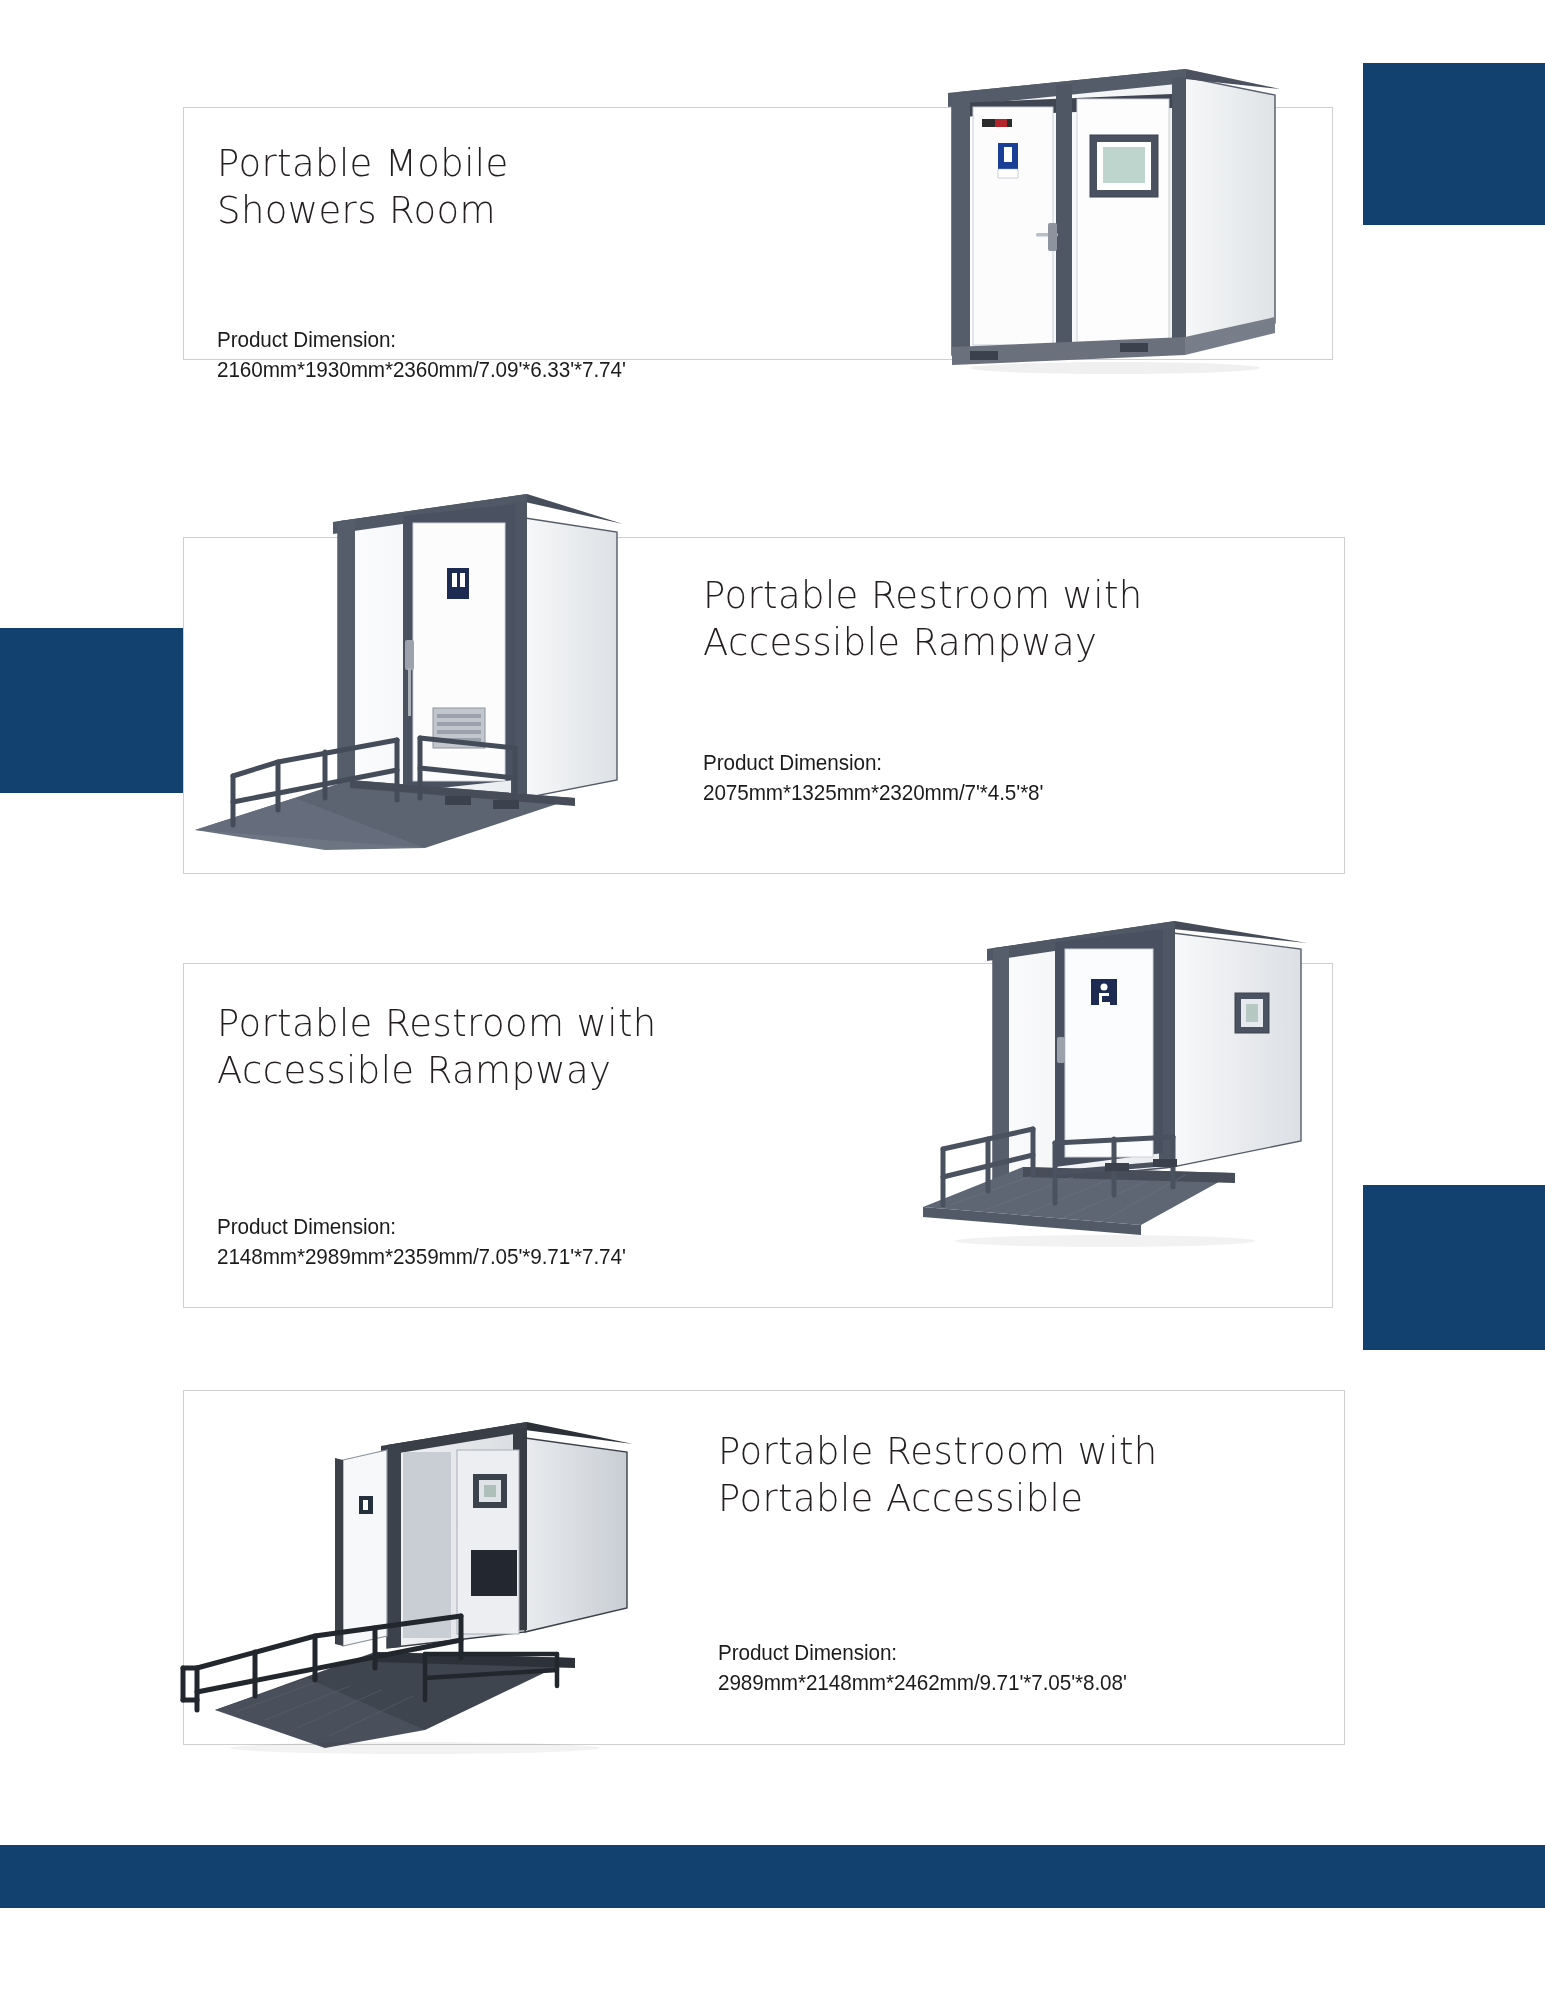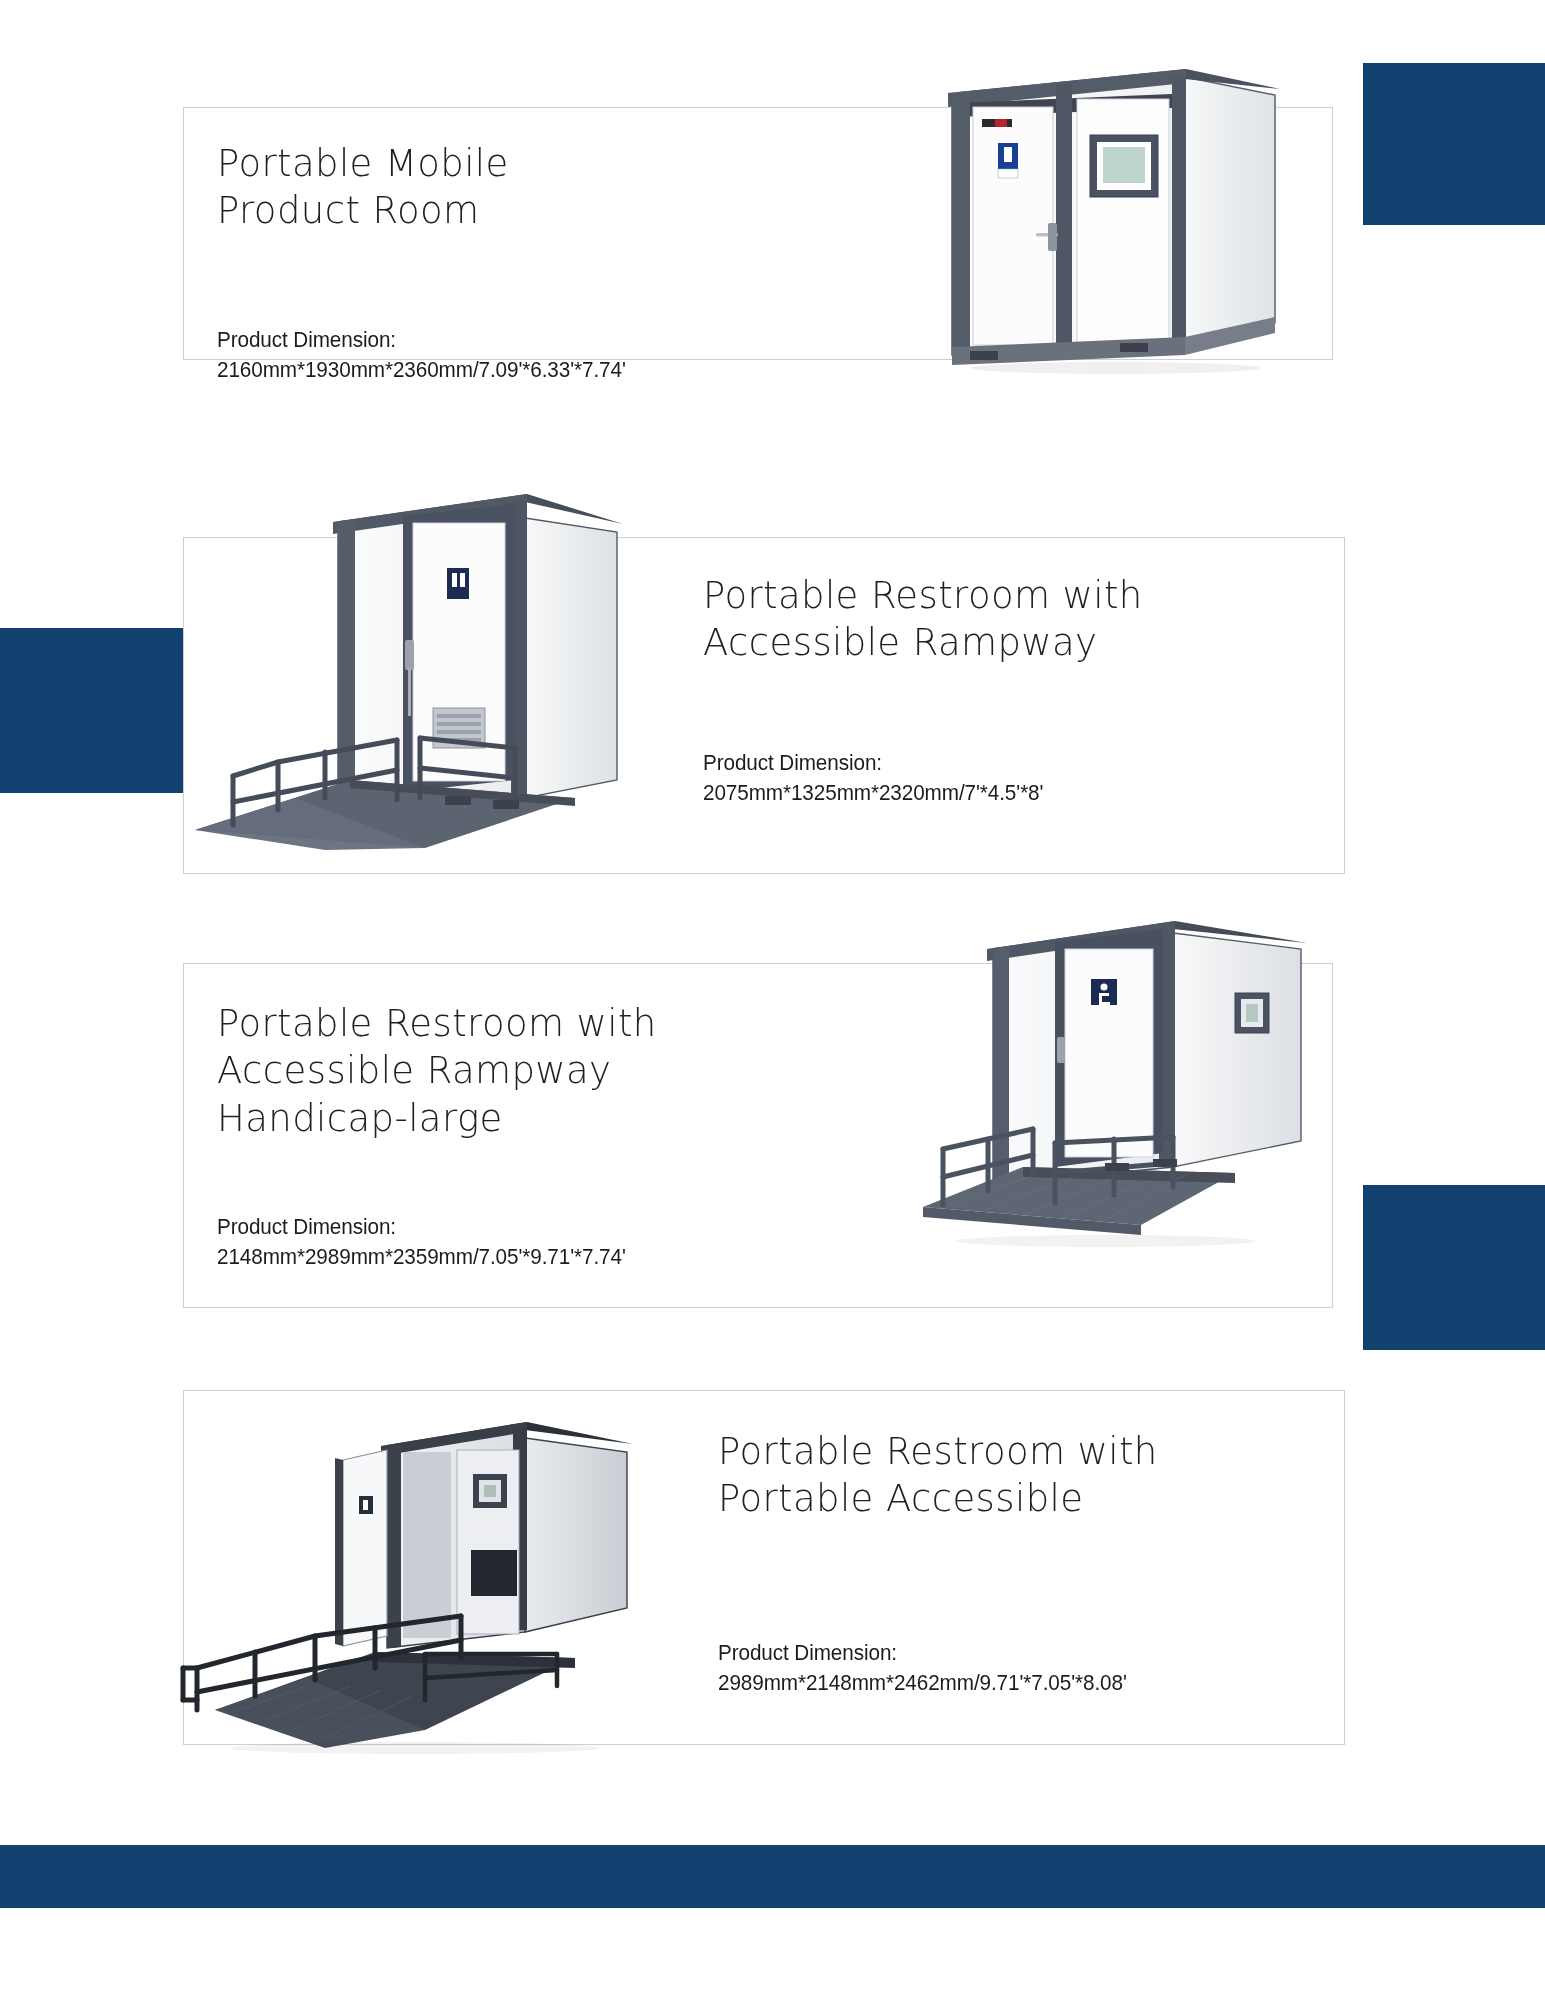--- a/index.html
+++ b/index.html
@@ -108,21 +108,21 @@
 
   <div class="navy-block" id="navy-right-top"></div>
   <div class="navy-block" id="navy-left-mid"></div>
   <div class="navy-block" id="navy-right-mid"></div>
 
   <div class="card" id="card-1"></div>
 
   <div class="card-text" id="card-1-text">
     <div class="product-title">
       <div>Portable Mobile</div>
-      <div>Product Room</div>
+      <div>Showers Room</div>
     </div>
   </div>
   <div class="card-text dim-block" id="card-1-dim">
     <span class="dim-label">Product Dimension:</span>
     <span class="dim-value">2160mm*1930mm*2360mm/7.09'*6.33'*7.74'</span>
   </div>
 
   <div class="product-art" id="art-1">
     <svg viewBox="0 0 345 320" xmlns="http://www.w3.org/2000/svg">
       <defs>
@@ -257,21 +257,20 @@
       <rect x="318" y="320" width="26" height="9" fill="#3b414d"></rect>
     </svg>
   </div>
 
   <div class="card" id="card-3"></div>
 
   <div class="card-text" id="card-3-text">
     <div class="product-title">
       <div>Portable Restroom with</div>
       <div>Accessible Rampway</div>
-      <div>Handicap-large</div>
     </div>
   </div>
   <div class="card-text dim-block" id="card-3-dim">
     <span class="dim-label">Product Dimension:</span>
     <span class="dim-value">2148mm*2989mm*2359mm/7.05'*9.71'*7.74'</span>
   </div>
 
   <div class="product-art" id="art-3">
     <svg viewBox="0 0 420 400" xmlns="http://www.w3.org/2000/svg">
       <defs>

